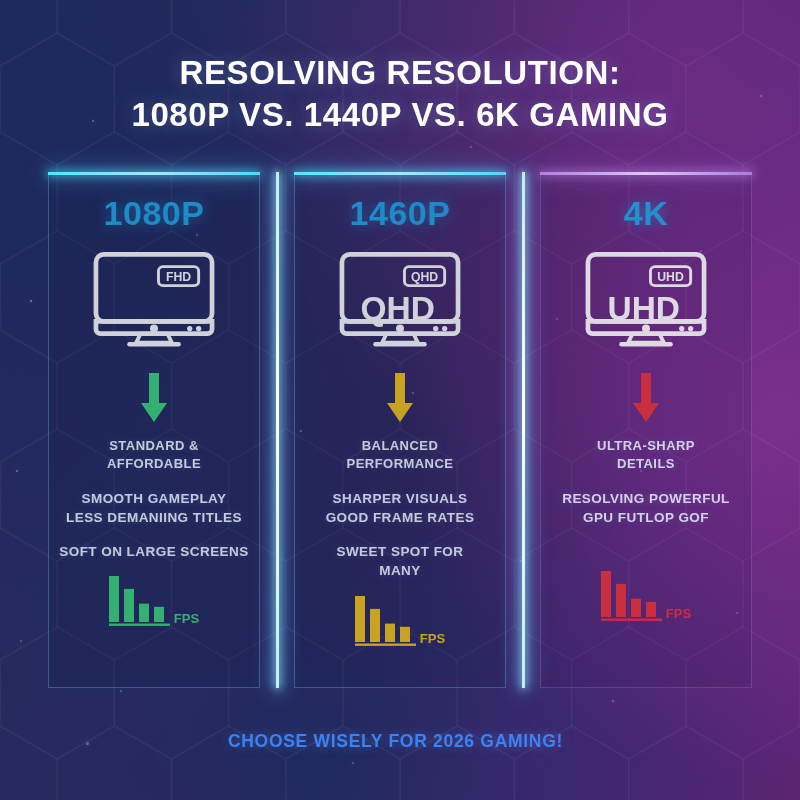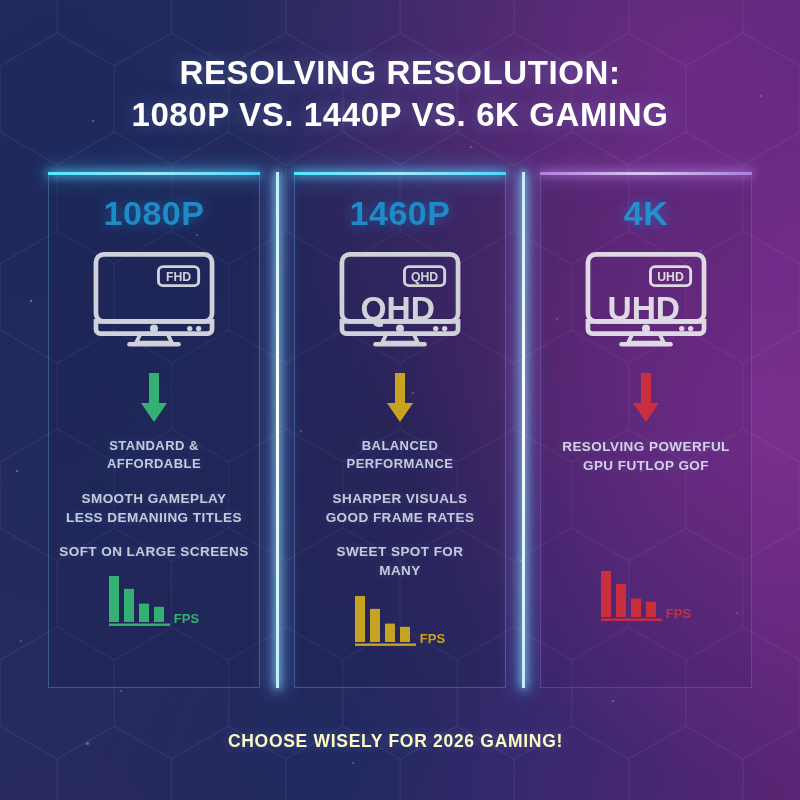--- a/index.html
+++ b/index.html
@@ -91,21 +91,21 @@
   }
   .blk.lead div { font-size:13px; }
 
   
   .fps { margin-top:auto; margin-bottom:66px; display:flex; align-items:flex-end; }
   .fps svg { display:block; }
   .fpslabel { font-size:13px; font-weight:bold; margin-left:3px; margin-bottom:1px; }
 
   #footer {
     position:absolute; left:0; right:9px; top:731px;
-    text-align:center; color:#fef9c3;
+    text-align:center; color:#3b82f6;
     font-weight:bold; font-size:17.5px; letter-spacing:.7px;
     text-shadow:0 0 12px rgba(130,180,255,.35);
   }
 </style>
 </head>
 <body>
 
 <div id="bg"></div>
 <svg id="hexes" viewBox="0 0 800 800" preserveAspectRatio="none">
     <polygon points="-57.2,-165.0 0.0,-132.0 0.0,-66.0 -57.2,-33.0 -114.3,-66.0 -114.3,-132.0" fill="none" stroke="rgba(255,255,255,0.055)" stroke-width="1.6"></polygon>
@@ -346,20 +346,24 @@
             <circle cx="88" cy="69.5" r="2.4" fill="#ffffff"></circle>
             <circle cx="96" cy="69.5" r="2.4" fill="#ffffff"></circle>
             <path d="M4 63 h104 v7 a4 4 0 0 1 -4 4 H8 a4 4 0 0 1 -4 -4 z" fill="none" stroke="#ffffff" stroke-width="4.2"></path>
             <path d="M44 74 L40 82 H72 L68 74 Z" fill="none" stroke="#ffffff" stroke-width="3.4" stroke-linejoin="round"></path>
             <path d="M34 83.6 H78" stroke="#ffffff" stroke-width="4" stroke-linecap="round"></path>
           </svg></div>
         <div class="arrow"><svg width="34" height="50" viewBox="0 0 34 50">
             <path d="M12 0 h10 v30 h8 L17 49 L4 30 h8 z" fill="#e8343c"></path>
           </svg></div>
         <div class="lines">
+          <div class="blk lead">
+            <div>ULTRA-SHARP</div>
+            <div>DETAILS</div>
+          </div>
           <div class="blk">
             <div>RESOLVING POWERFUL</div>
             <div>GPU FUTLOP GOF</div>
           </div>
         </div>
         <div class="fps">
           <svg width="62" height="51" viewBox="0 0 62 51">
             <rect x="0" y="0" width="10" height="46" fill="#e8343c"></rect>
             <rect x="15" y="12.880000000000003" width="10" height="33.12" fill="#e8343c"></rect>
             <rect x="30" y="27.599999999999998" width="10" height="18.400000000000002" fill="#e8343c"></rect>

